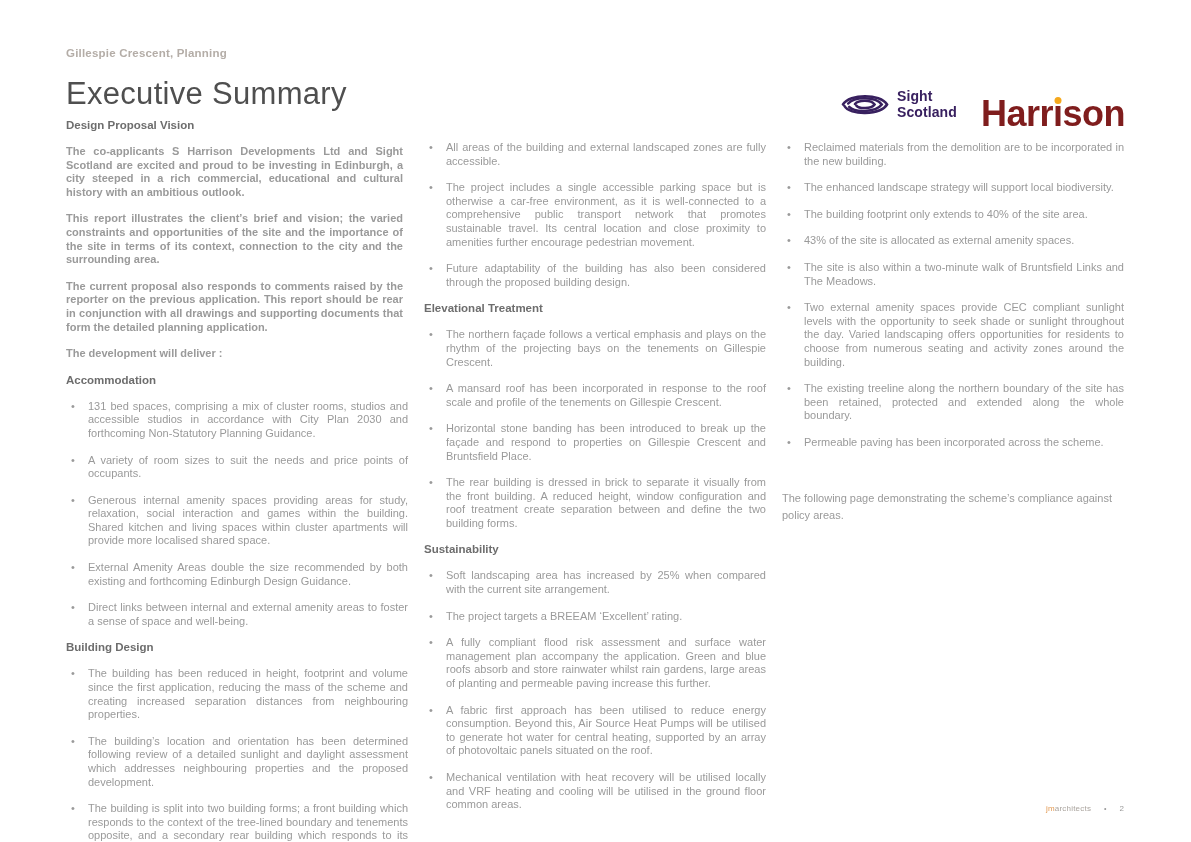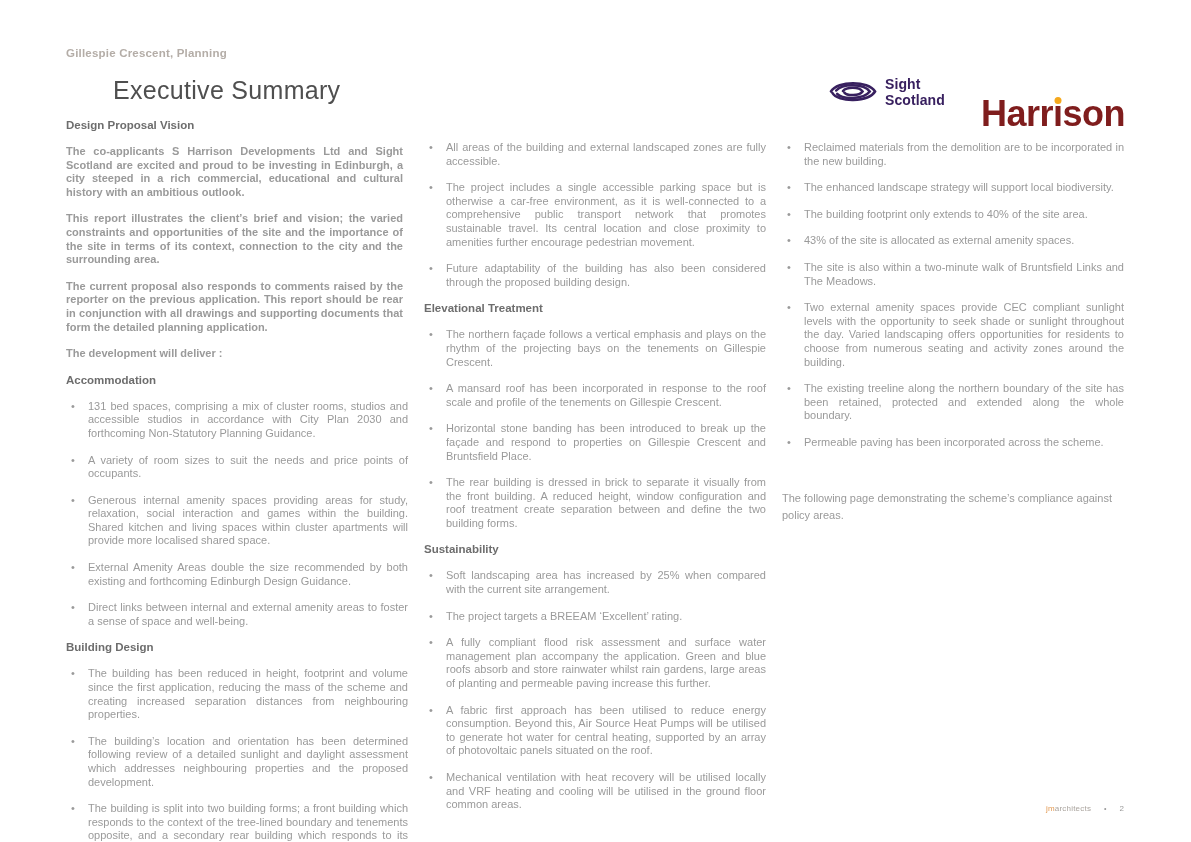--- a/index.html
+++ b/index.html
@@ -17,26 +17,26 @@
 
   
   .header { position: absolute; top: 0; left: 66px; right: 66px; }
   .eyebrow {
     position: absolute; top: 47px; left: 0;
     font-size: 11.5px; font-weight: bold;
     color: #b4ada7; letter-spacing: 0.2px;
   }
   .page-title {
     position: absolute; top: 76px; left: 0;
-    font-size: 25px; font-weight: 400;
-    color: #4f4f4f; letter-spacing: 0.3px; margin-left: 47px;
-  }
-
-  
-  .logo-band { position: absolute; top: 74px; right: 66px; display: flex; align-items: flex-start; gap: 36px; }
+    font-size: 31px; font-weight: 400;
+    color: #4f4f4f; letter-spacing: 0.3px;
+  }
+
+  
+  .logo-band { position: absolute; top: 74px; right: 66px; display: flex; align-items: center; gap: 24px; }
   .sight-logo { display: flex; align-items: center; gap: 8px; }
   .sight-logo svg { display: block; }
   .sight-text {
     font-size: 14px; font-weight: bold; line-height: 16px;
     color: #38205f; letter-spacing: 0.1px;
   }
   .harrison-logo {
     font-size: 36px; font-weight: bold;
     color: #7f1d1d; letter-spacing: -0.5px;
     line-height: 36px; position: relative; top: -2px; margin-top: 24px;

